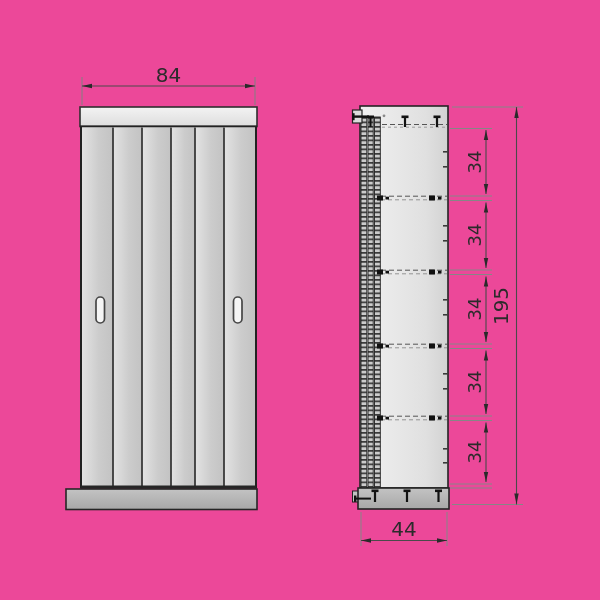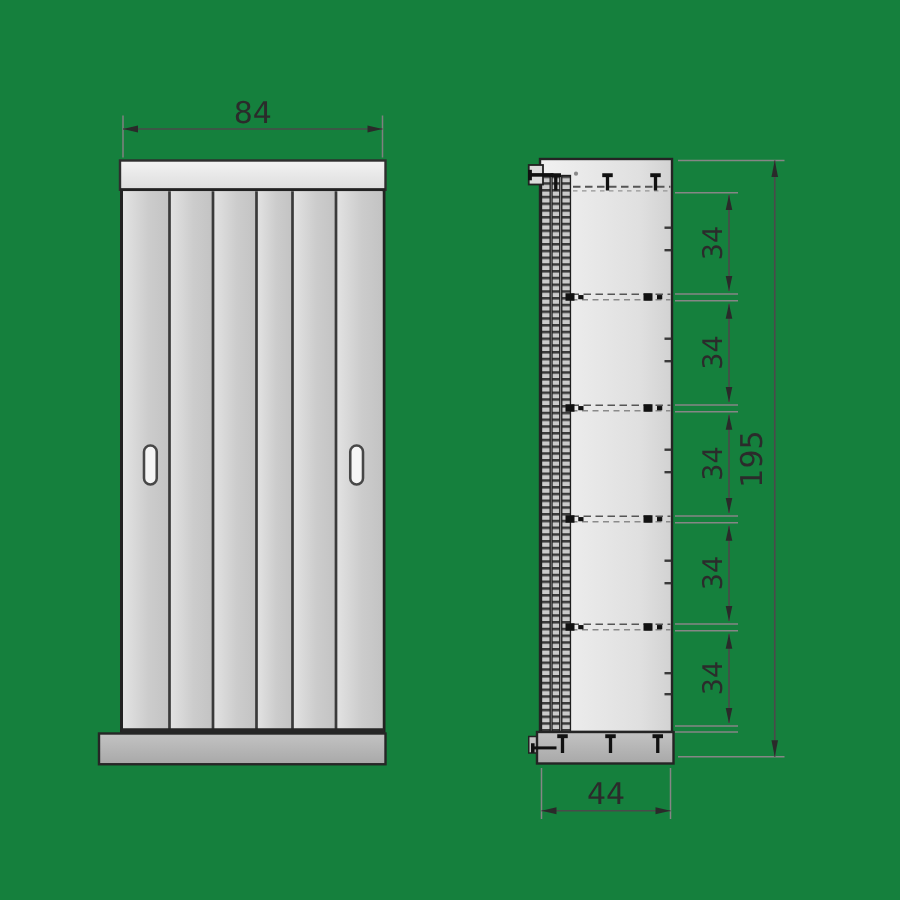--- a/index.html
+++ b/index.html
@@ -1,17 +1,17 @@
 <!DOCTYPE html>
 <html><head>
 <meta charset="utf-8">
 <style>
   html, body { margin: 0; padding: 0; background: #ffffff; }
   .canvas {
-    width: 600px; height: 600px; position: relative; background: #15803d;
+    width: 600px; height: 600px; position: relative; background: #ec4899;
     font-family: "DejaVu Sans", "Liberation Sans", sans-serif;
   }
   svg text {
     font-family: "DejaVu Sans", "Liberation Sans", sans-serif;
     fill: #2b2b2b;
   }
   .dim-text { font-size: 20px; }
   .dim-text-sm { font-size: 18px; }
 </style>
 </head>

